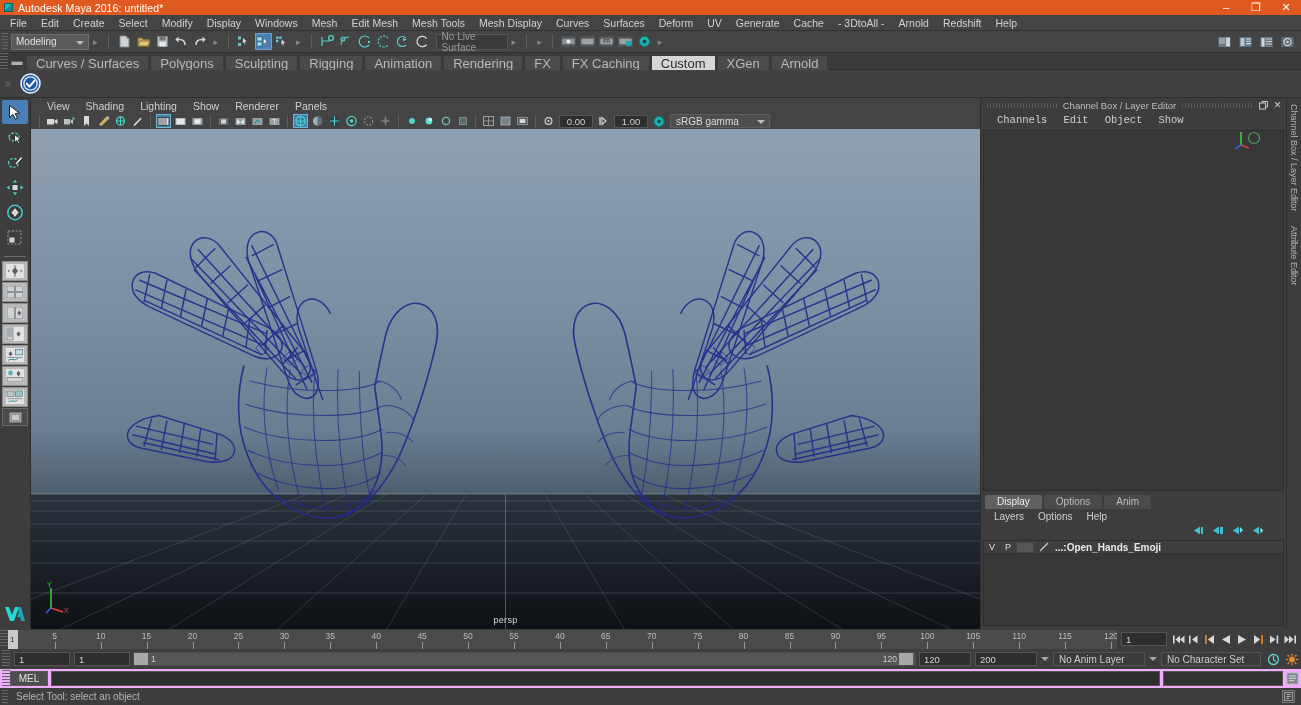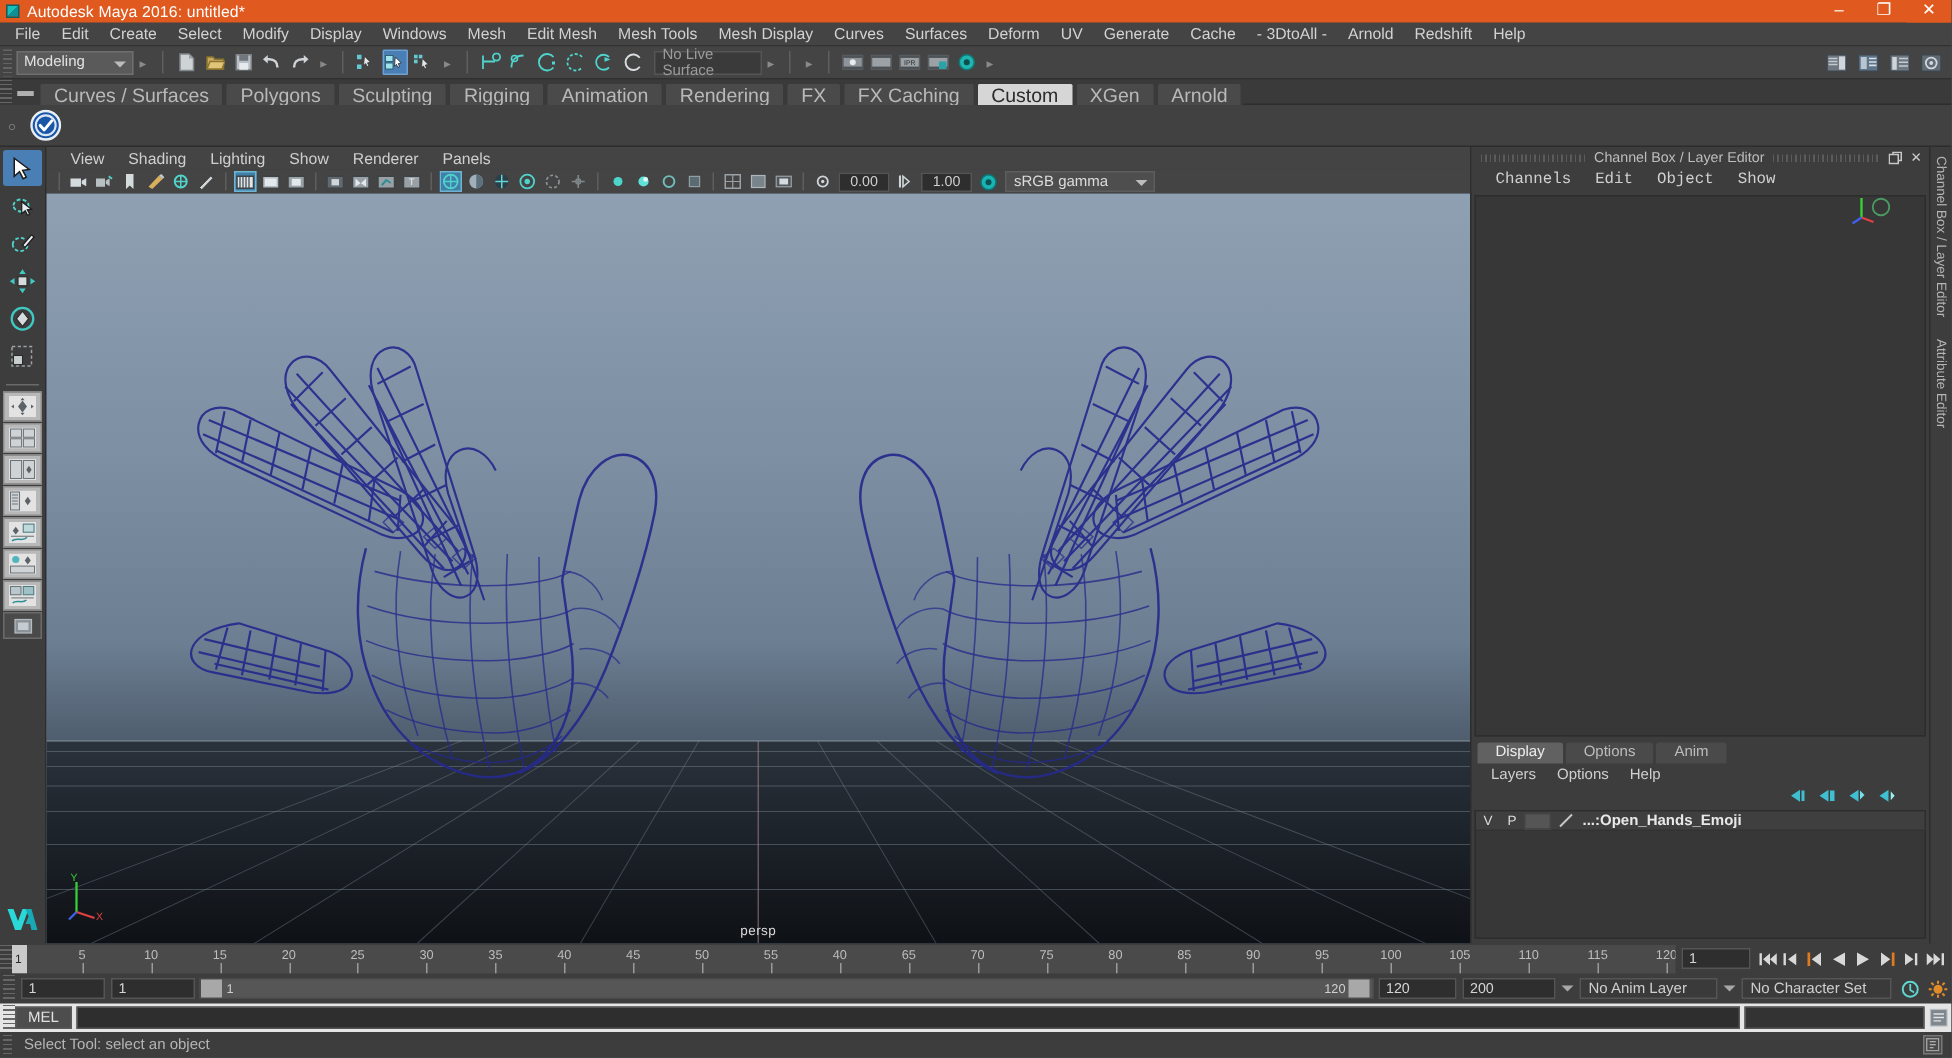--- a/index.html
+++ b/index.html
@@ -183,21 +183,21 @@
   .rangebar .handle-l { width: 14px; height: 12px; background: #a8a8a8; }
   .rangebar .handle-r { width: 14px; height: 12px; background: #a8a8a8; position: absolute; }
   .rangebar .rl { font-size: 8.5px; color: #cfcfcf; margin-left: 3px; }
   .rangebar .rr { font-size: 8.5px; color: #cfcfcf; position: absolute; }
   .selsm { height: 14px; background: #3a3a3a; border: 1px solid #555; color: #cfcfcf; font-size: 10px;
            display: flex; align-items: center; padding: 0 5px; }
   .caret-sm { border-left:4px solid transparent;border-right:4px solid transparent;border-top:4px solid #a8a8a8;
               margin: 0 4px; }
 
   
-  .cmdline { height: 19px; flex: 0 0 19px; background: #e5e5e5; display: flex; align-items: center; padding-left: 2px; }
+  .cmdline { height: 19px; flex: 0 0 19px; background: #f0abfc; display: flex; align-items: center; padding-left: 2px; }
   .mel-lbl { width: 38px; height: 15px; background: #4d4d4d; border: 1px solid #5a5a5a; color: #e0e0e0;
              font-size: 10px; display: flex; align-items: center; justify-content: center; }
   .cmd-input { flex: 1 1 auto; height: 15px; background: #2e2e2e; border: 1px solid #555; margin: 0 3px; }
   .cmd-out { width: 120px; height: 15px; background: #333; border: 1px solid #555; }
   .cmd-icon { width: 18px; height: 15px; display: flex; align-items: center; justify-content: center; }
 
   
   .helpline { height: 17px; flex: 0 0 17px; background: #3d3d3d; display: flex; align-items: center;
               padding-left: 16px; font-size: 10px; color: #b5b5b5; position: relative; }
   .helpline .hl-icon { position: absolute; right: 6px; width: 13px; height: 13px; border: 1px solid #777;

